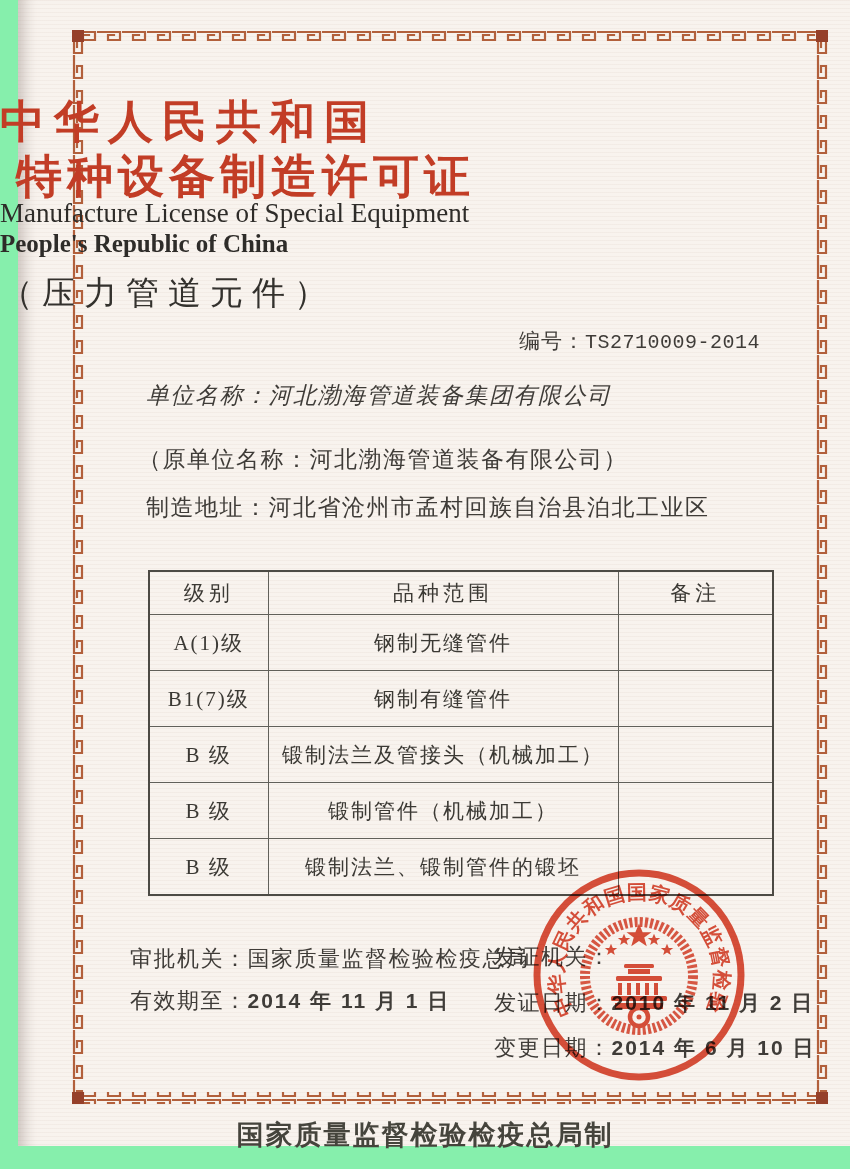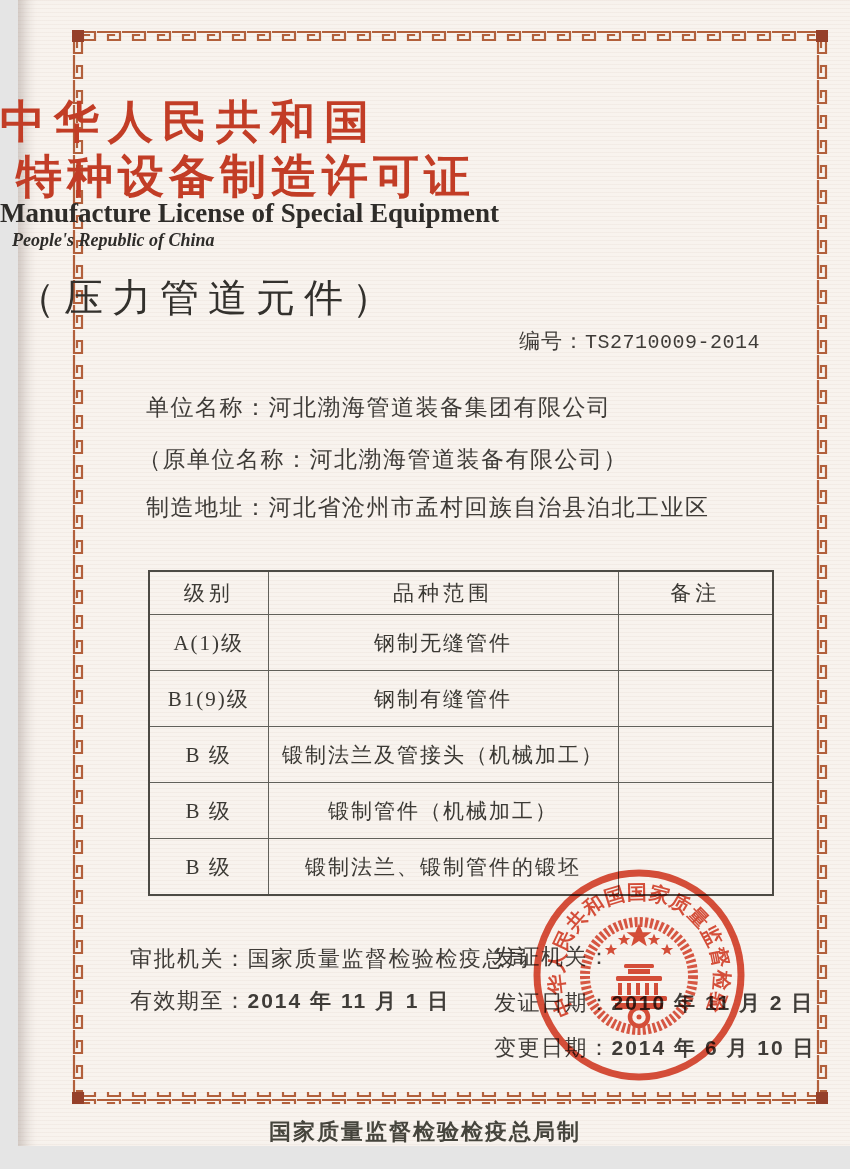--- a/index.html
+++ b/index.html
@@ -1,44 +1,44 @@
 <!DOCTYPE html>
 <html><head>
 <meta charset="utf-8">
 <style>
   html, body { margin: 0; padding: 0; }
   body {
     width: 850px; height: 1169px;
     background: #ffffff;
     font-family: "Liberation Serif", "DejaVu Serif", serif;
   }
-  .page { position: relative; width: 850px; height: 1169px; overflow: hidden; background: #e5e5e5; }
+  .page { position: relative; width: 850px; height: 1169px; overflow: hidden; background: #86efac; }
 
   
   .paper {
     position: absolute; left: 18px; top: 0; width: 832px; height: 1146px;
     background-color: #f8f3ee;
     background-image: repeating-linear-gradient(180deg,
       rgba(168,140,120,0.07) 0px, rgba(168,140,120,0.07) 1px,
       rgba(255,255,255,0) 1px, rgba(255,255,255,0) 4px);
     box-shadow: inset 18px 0 14px -12px rgba(160,145,140,0.5);
   }
 
   .border-svg { position: absolute; left: 72px; top: 30px; }
   .t-cn1 { position: absolute; left: 0; right: 0; top: 92px;  font-size: 45px; font-weight: bold; letter-spacing: 9px; color: #c23d26; }
   .t-cn2 { position: absolute; left: 0; right: 0; top: 146px; font-size: 46px; font-weight: bold; letter-spacing: 5px; color: #c23d26; margin-left: 16px; }
-  .t-en1 { position: absolute; left: 0; right: 0; top: 198px; font-size: 27px; font-weight: bold; color: #2e2c29; }
-  .t-en2 { position: absolute; left: 12px; right: 0; top: 230px; font-size: 18px; font-weight: bold; color: #2e2c29; font-style: italic; }
-  .t-sub { position: absolute; left: 16px; right: 0; top: 271px; font-size: 39px; letter-spacing: 9px; color: #33312d; }
+  .t-en1 { position: absolute; left: 0; right: 0; top: 198px; font-size: 27px; font-weight: normal; color: #2e2c29; }
+  .t-en2 { position: absolute; left: 0; right: 0; top: 230px; font-size: 25px; font-weight: bold; color: #2e2c29; }
+  .t-sub { position: absolute; left: 0; right: 0; top: 271px; font-size: 33px; letter-spacing: 9px; color: #33312d; }
 
   .license-no { position: absolute; right: 90px; top: 327px; font-size: 21px; color: #3f3c38; letter-spacing: 1px; }
   .license-no .num { font-family: "Liberation Mono", "DejaVu Sans Mono", monospace; font-size: 20px; letter-spacing: 0.5px; }
 
   .field { position: absolute; font-size: 23px; color: #3f3c38; letter-spacing: 1.5px; white-space: nowrap; }
-  .f-unit    { left: 146px; top: 392px; }
+  .f-unit    { left: 146px; top: 380px; font-style: italic; }
   .f-former  { left: 138px; top: 444px; }
   .f-addr    { left: 146px; top: 492px; }
   .f-note    { left: 184px; top: 536px; }
 
   table.lic {
     position: absolute; left: 148px; top: 570px; width: 624px;
     border-collapse: collapse; table-layout: fixed;
     font-size: 21px; color: #3b3934;
   }
   table.lic, table.lic th, table.lic td { border: 1px solid #61605a; }
@@ -52,21 +52,21 @@
   .f-valid   { left: 130px; top: 986px; }
   .f-issuer  { left: 494px; top: 942px; font-family: Liberation Serif, serif; }
   .f-issued  { left: 494px; top: 988px; }
   .f-changed { left: 494px; top: 1033px; }
   .dateval { font-family: "Liberation Sans", "DejaVu Sans", sans-serif; font-weight: bold; font-size: 21px; letter-spacing: 2px; }
 
   .seal { position: absolute; left: 528px; top: 864px; mix-blend-mode: multiply; opacity: 0.92; }
 
   .bottom-note {
     position: absolute; left: 0; right: 0; top: 1117px; text-align: center;
-    font-size: 22px; font-weight: bold; color: #45443c; letter-spacing: 2px;
+    font-size: 27px; font-weight: bold; color: #45443c; letter-spacing: 2px;
   }
 </style>
 </head>
 <body>
 
 <div class="page">
 
   <div class="paper"></div>
 
   <svg class="border-svg" width="756" height="1074" aria-hidden="true">
@@ -119,21 +119,21 @@
         <th>备注</th>
       </tr>
     </thead>
     <tbody>
       <tr>
         <td>A(1)级</td>
         <td>钢制无缝管件</td>
         <td></td>
       </tr>
       <tr>
-        <td>B1(9)级</td>
+        <td>B1(7)级</td>
         <td>钢制有缝管件</td>
         <td></td>
       </tr>
       <tr>
         <td>B 级</td>
         <td>锻制法兰及管接头（机械加工）</td>
         <td></td>
       </tr>
       <tr>
         <td>B 级</td>

